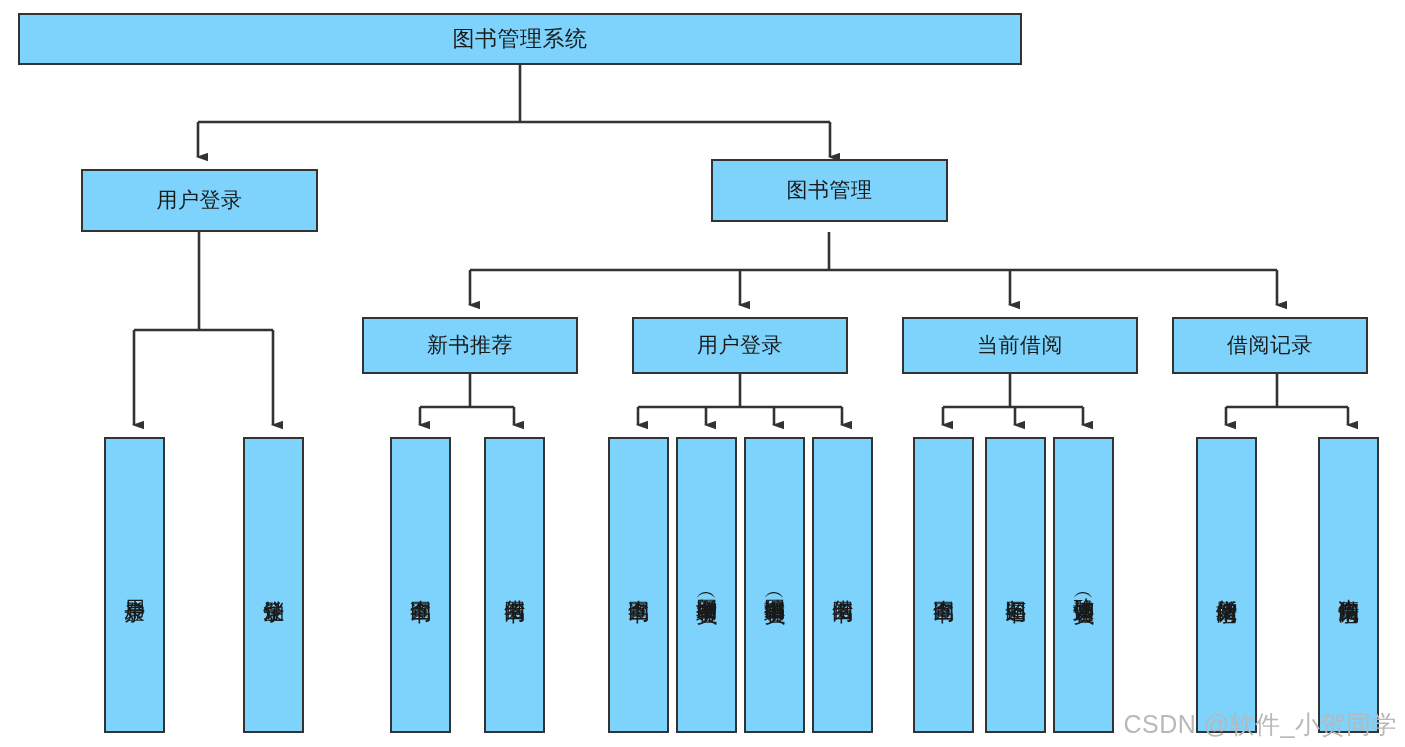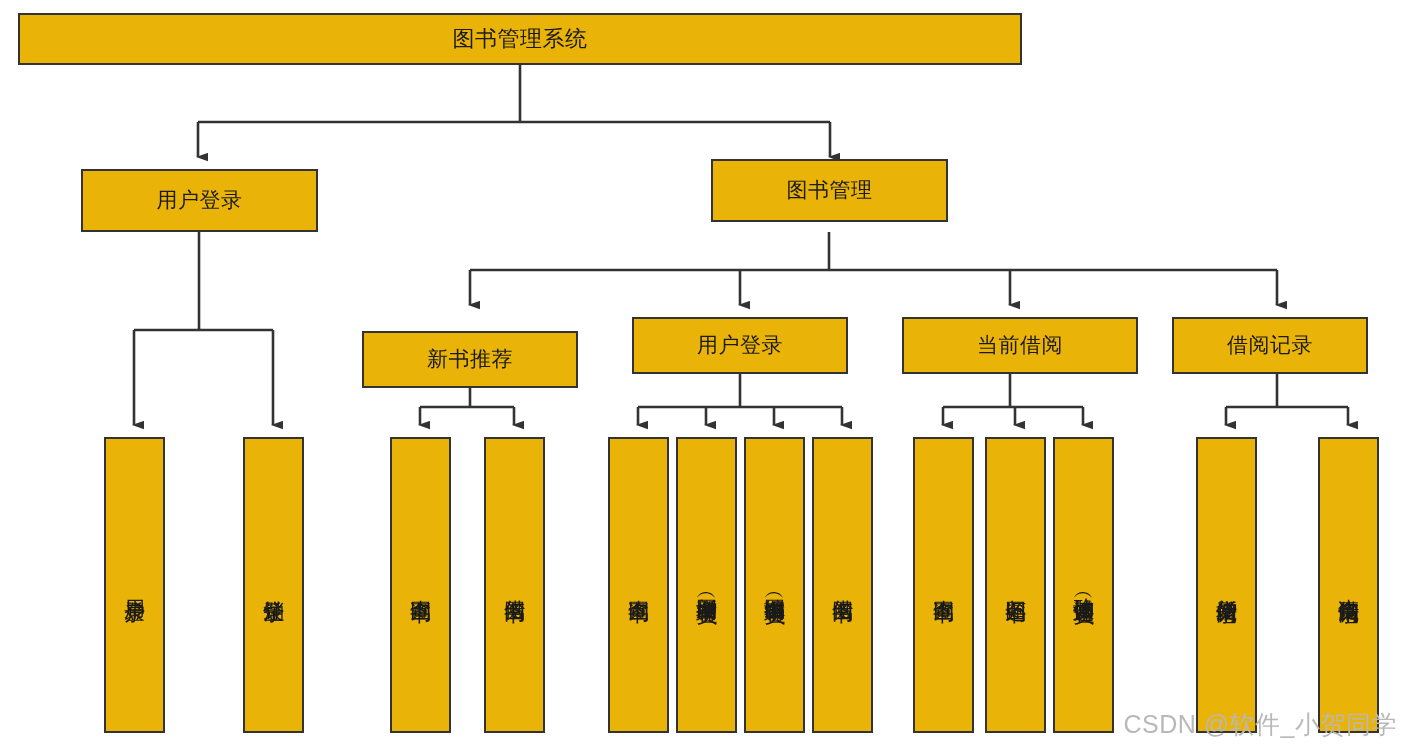--- a/index.html
+++ b/index.html
@@ -14,21 +14,21 @@
     position: relative;
     width: 1405px;
     height: 747px;
     background: #ffffff;
     overflow: hidden;
   }
   .node {
     position: absolute;
     box-sizing: border-box;
     border: 2px solid #333333;
-    background: #eab308;
+    background: #7dd3fc;
     display: flex;
     align-items: center;
     justify-content: center;
     color: #1a1a1a;
   }
   .node-label {
     font-size: 21px;
     line-height: 1.25;
     letter-spacing: 0.5px;
     white-space: nowrap;
@@ -122,21 +122,21 @@
     <span class="node-label">图书管理系统</span>
   </div>
 
   <div class="node level2" style="left:81px; top:169px; width:237px; height:63px;">
     <span class="node-label">用户登录</span>
   </div>
   <div class="node level2" style="left:711px; top:159px; width:237px; height:63px;">
     <span class="node-label">图书管理</span>
   </div>
 
-  <div class="node level3" style="left:362px; top:331px; width:216px; height:57px;">
+  <div class="node level3" style="left:362px; top:317px; width:216px; height:57px;">
     <span class="node-label">新书推荐</span>
   </div>
   <div class="node level3" style="left:632px; top:317px; width:216px; height:57px;">
     <span class="node-label">用户登录</span>
   </div>
   <div class="node level3" style="left:902px; top:317px; width:236px; height:57px;">
     <span class="node-label">当前借阅</span>
   </div>
   <div class="node level3" style="left:1172px; top:317px; width:196px; height:57px;">
     <span class="node-label">借阅记录</span>

